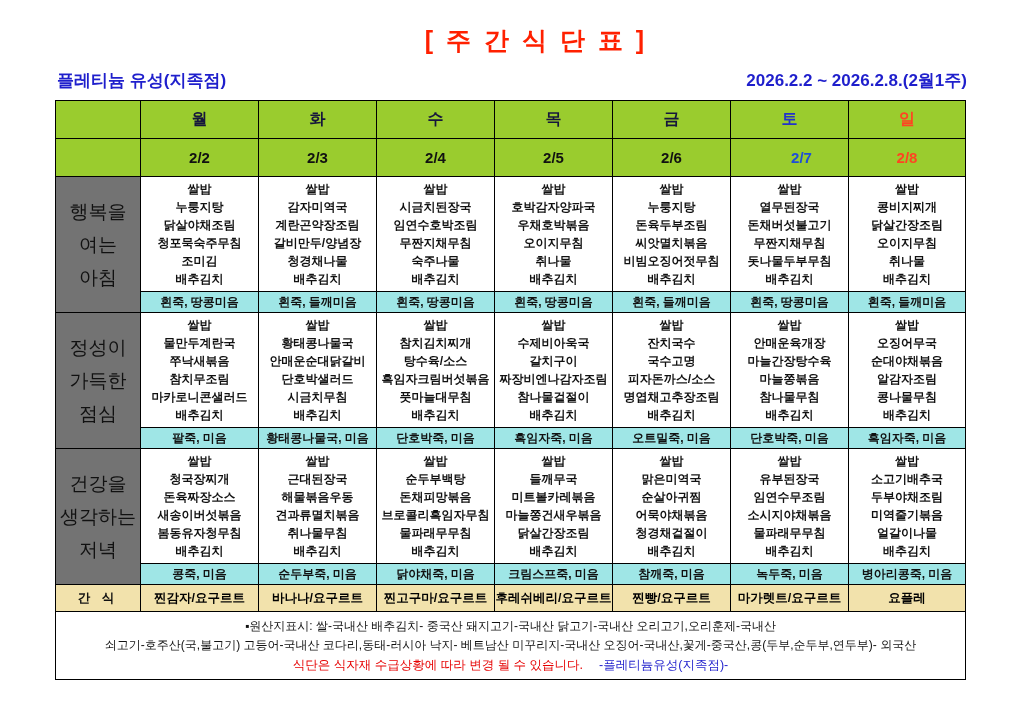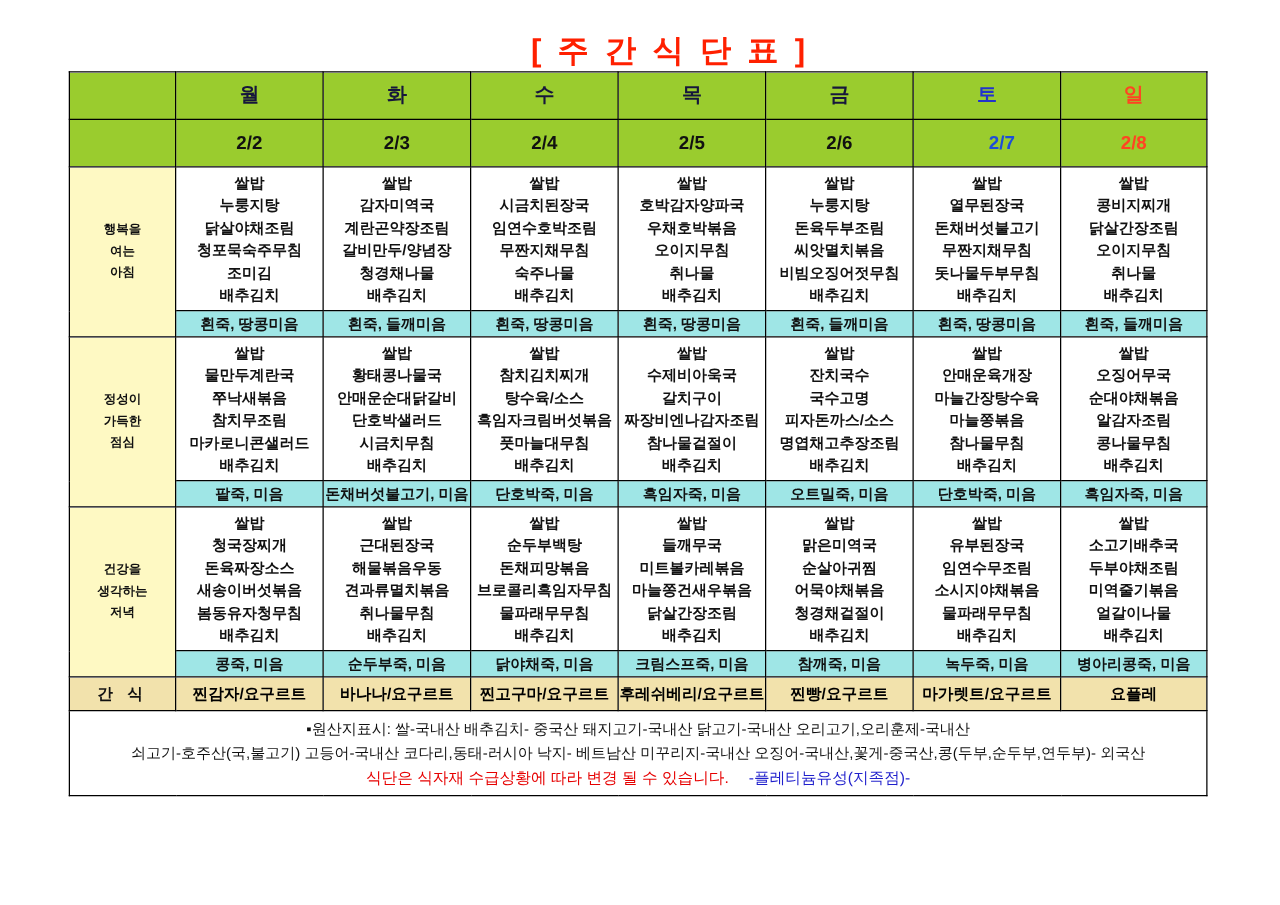--- a/index.html
+++ b/index.html
@@ -4,38 +4,42 @@
 <style>
   html,body{margin:0;padding:0;background:#ffffff;}
   body{width:1024px;height:724px;font-family:"Liberation Sans",sans-serif;-webkit-font-smoothing:antialiased;}
   .title{padding-top:24px;text-align:center;font-size:25px;font-weight:bold;color:#ff2000;letter-spacing:3px;padding-left:48px;}
   .subheader{display:flex;justify-content:space-between;align-items:flex-end;margin:12px 57px 8px 57px;font-size:17px;font-weight:bold;color:#1f1fcc;}
   table{margin-left:55px;width:910px;border-collapse:collapse;table-layout:fixed;}
   td,th{border:1px solid #000;text-align:center;vertical-align:middle;padding:0;overflow:hidden;white-space:nowrap;}
   .g{background:#9acc2e;}
   .r-day th{height:37px;font-size:16px;font-weight:bold;}
   .r-date td{height:37px;font-size:15px;font-weight:bold;}
-  td.section-label{background:#fef9c3;font-size:10px;font-weight:bold;line-height:1.75;color:#111;}
+  td.section-label{background:#737373;font-size:19px;font-weight:normal;line-height:1.75;color:#111;}
   td.menu{font-size:12px;font-weight:bold;padding:3px 0;color:#111;}
   td.menu .line{line-height:18px;}
   .r-sub td{background:#9fe6e6;height:20px;font-size:12px;font-weight:bold;color:#111;}
   .r-snack td{background:#f2e2ac;height:26px;font-size:12.5px;font-weight:bold;}
   td.snack-label{color:#111;letter-spacing:4px;}
   td.snack{color:#000000;margin-left:48px;}
   td.footer{background:#fff;font-weight:normal;color:#111;padding:5px 0 4px 0;}
   .origin{font-size:12px;line-height:1.6;white-space:nowrap;}
   .notice-line{font-size:12.5px;line-height:1.6;}
   .notice{color:#e60000;margin-right:16px;}
   .sig{color:#1f1fcc;}
 </style>
 </head>
 <body>
 
 <div>
   <div class="title">[ 주 간 식 단 표 ]</div>
+  <div class="subheader">
+    <span>플레티늄 유성(지족점)</span>
+    <span>2026.2.2 ~ 2026.2.8.(2월1주)</span>
+  </div>
   <table id="grid">
     <colgroup>
       <col style="width:85px">
       <col style="width:118px">
         <col style="width:118px">
         <col style="width:118px">
         <col style="width:118px">
       <col style="width:118px">
         <col style="width:118px">
         <col style="width:117px">
@@ -191,21 +195,21 @@
             <div class="line">쌀밥</div>
             <div class="line">오징어무국</div>
             <div class="line">순대야채볶음</div>
             <div class="line">알감자조림</div>
             <div class="line">콩나물무침</div>
             <div class="line">배추김치</div>
           </td>
         </tr>
         <tr class="r-sub">
           <td>팥죽, 미음</td>
-          <td>돈채버섯불고기, 미음</td>
+          <td>황태콩나물국, 미음</td>
           <td>단호박죽, 미음</td>
           <td>흑임자죽, 미음</td>
           <td>오트밀죽, 미음</td>
           <td>단호박죽, 미음</td>
           <td>흑임자죽, 미음</td>
         </tr>
         <tr class="r-menu">
           <td class="section-label" rowspan="2">
             <div>건강을</div>
             <div>생각하는</div>

